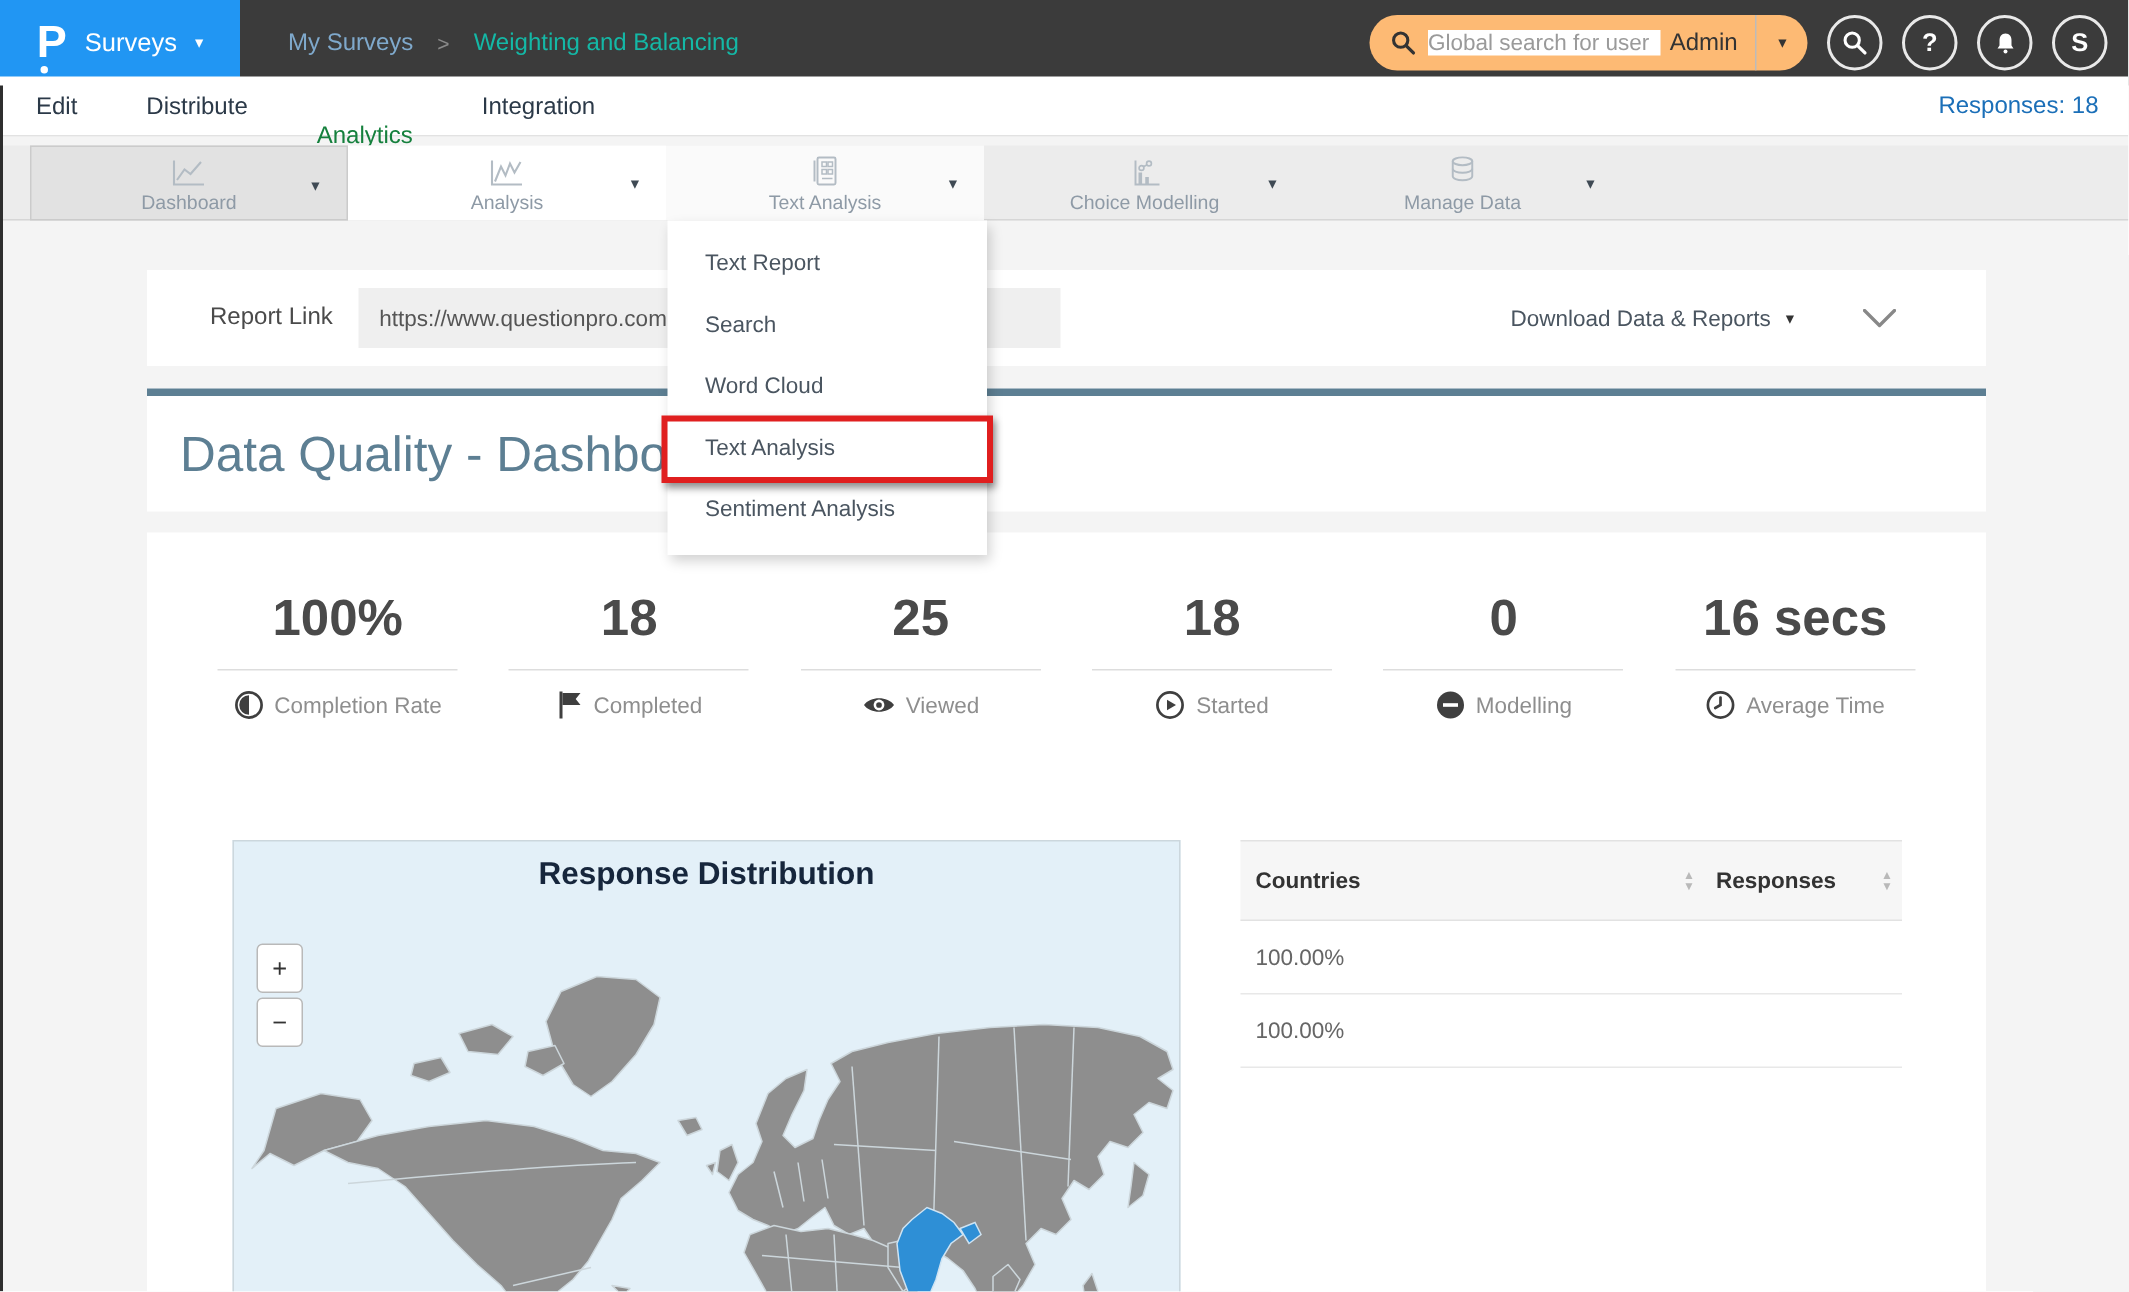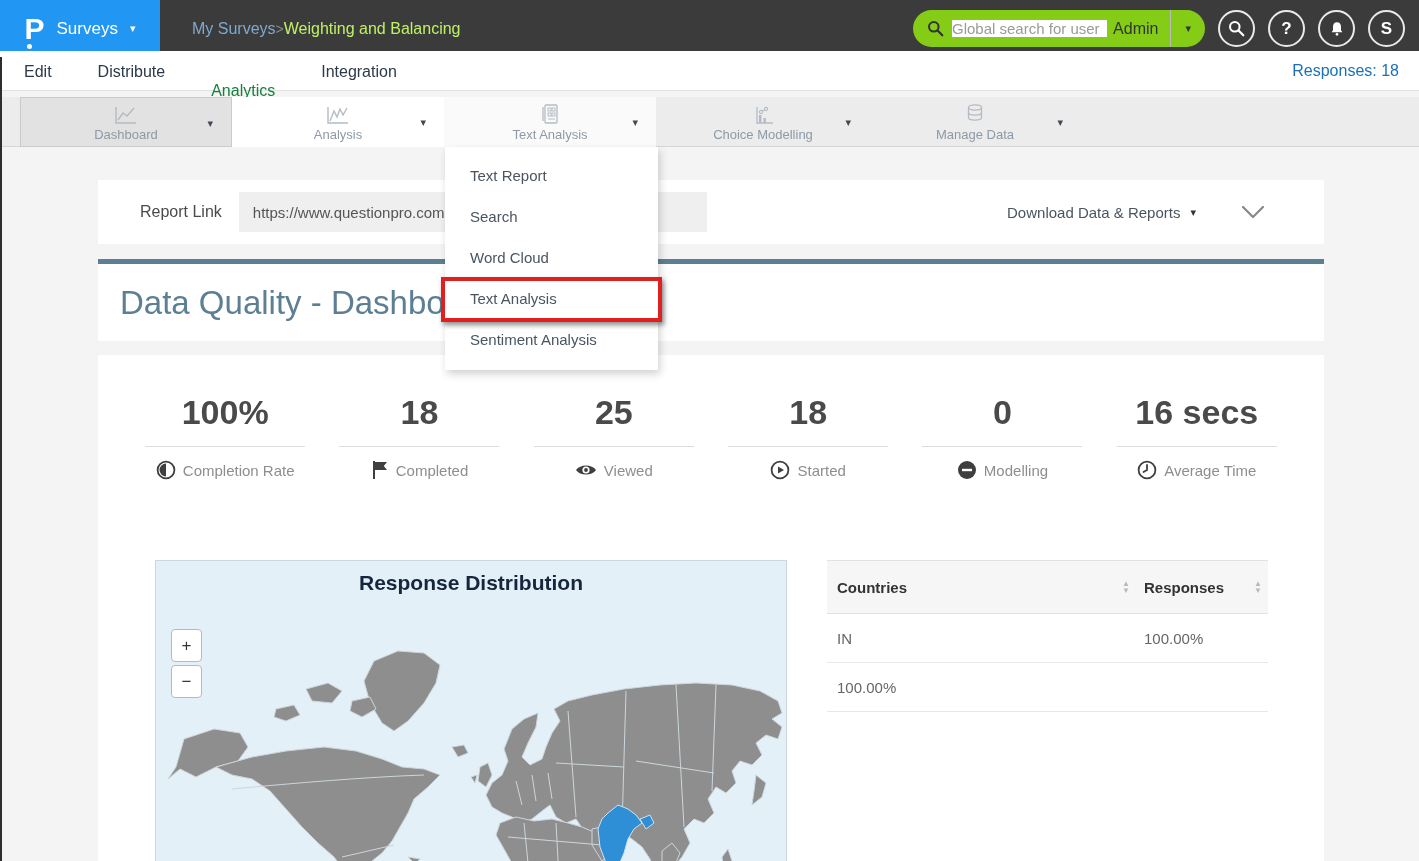--- a/index.html
+++ b/index.html
@@ -7,27 +7,27 @@
   body { font-family:"Liberation Sans", sans-serif; }
   #root { position:relative; width:1419px; height:861px; overflow:hidden; background:#f4f4f4; }
 
   
   .header { position:absolute; left:0; top:0; width:1419px; height:57px; background:#3b3b3b; display:flex; align-items:center; }
   .logo-box { width:160px; height:57px; background:#2196f3; display:flex; align-items:center; justify-content:center; gap:12px; cursor:pointer; }
   .logo-p { position:relative; color:#fff; font-size:30px; font-weight:bold; line-height:1; }
   .logo-dot { position:absolute; left:2px; bottom:-5px; width:5px; height:5px; border-radius:50%; background:#fff; }
   .logo-label { color:#fff; font-size:17px; }
   .caret { font-size:11px; color:#fff; }
-  .breadcrumb { display:flex; align-items:center; margin-left:32px; font-size:16px; }
+  .breadcrumb { display:flex; align-items:center; margin-left:32px; gap:16px; font-size:16px; }
   .crumb-parent { color:#7fa9cc; cursor:pointer; }
   .crumb-sep { color:#8a8a8a; font-size:14px; }
-  .crumb-current { color:#bef264; }
+  .crumb-current { color:#14b8a6; }
 
   .header-right { margin-left:auto; display:flex; align-items:center; gap:13px; padding-right:14px; }
-  .search-pill { display:flex; align-items:center; background:#84cc16; border-radius:19px; height:37px; width:292px; padding:0 0 0 14px; overflow:hidden; }
+  .search-pill { display:flex; align-items:center; background:#fdba74; border-radius:19px; height:37px; width:292px; padding:0 0 0 14px; overflow:hidden; }
   .search-pill input { border:none; outline:none; flex:1; font-size:15px; color:#333; margin-left:8px; min-width:0; font-family:"Liberation Sans", sans-serif; }
   .search-pill input::placeholder { color:#9a9a9a; }
   .search-scope { font-size:16px; color:#333; padding:0 12px 0 6px; }
   .pill-div { width:1px; height:37px; background:#bbb; }
   .pill-caret { padding:0 14px; color:#333; font-size:11px; cursor:pointer; }
   .circle-btn { width:37px; height:37px; border-radius:50%; border:2px solid #e9e9e9; display:flex; align-items:center; justify-content:center; color:#fff; font-size:17px; font-weight:bold; cursor:pointer; background:transparent; }
   .upgrade-btn { background:#f9a81d; color:#fff; font-weight:bold; font-size:15px; border:none; border-radius:17px; height:34px; padding:0 24px; cursor:pointer; font-family:"Liberation Sans", sans-serif; }
 
   
   .nav2 { position:absolute; left:0; top:51px; width:1419px; height:40px; background:#fff; border-bottom:1px solid #e2e2e2; display:flex; align-items:center; padding-left:22px; }
@@ -381,21 +381,20 @@
         </div>
         <div class="th th-responses">
           <span>Responses</span>
           <span class="sort-icon">
               <span>▲</span>
               <span>▼</span>
             </span>
         </div>
       </div>
       <div class="trow">
-        <span class="td-country">IN</span>
         <span class="td-resp">100.00%</span>
       </div>
       <div class="trow">
         <span class="td-resp">100.00%</span>
       </div>
     </div>
   </div>
 
   <div class="dropdown">
     <div class="menu-item">Text Report</div>

